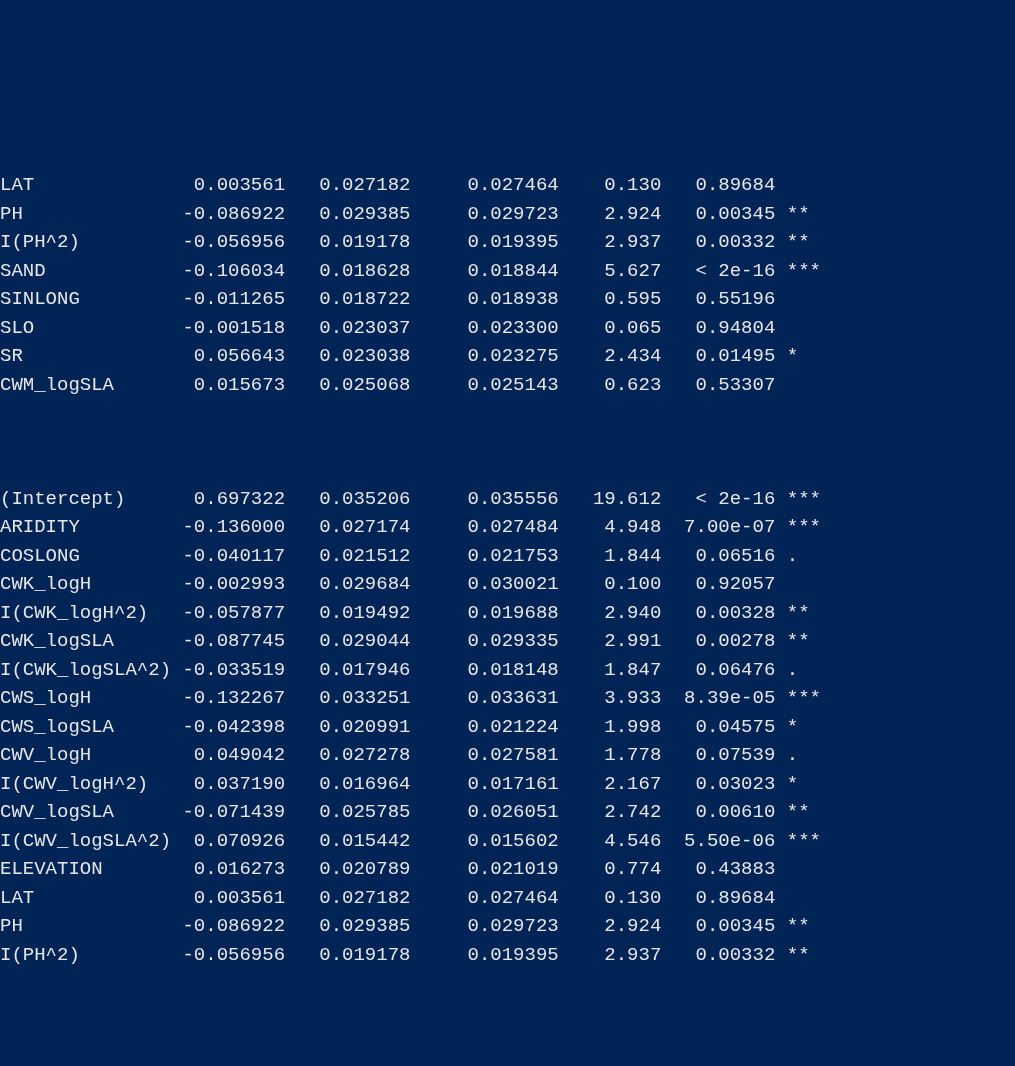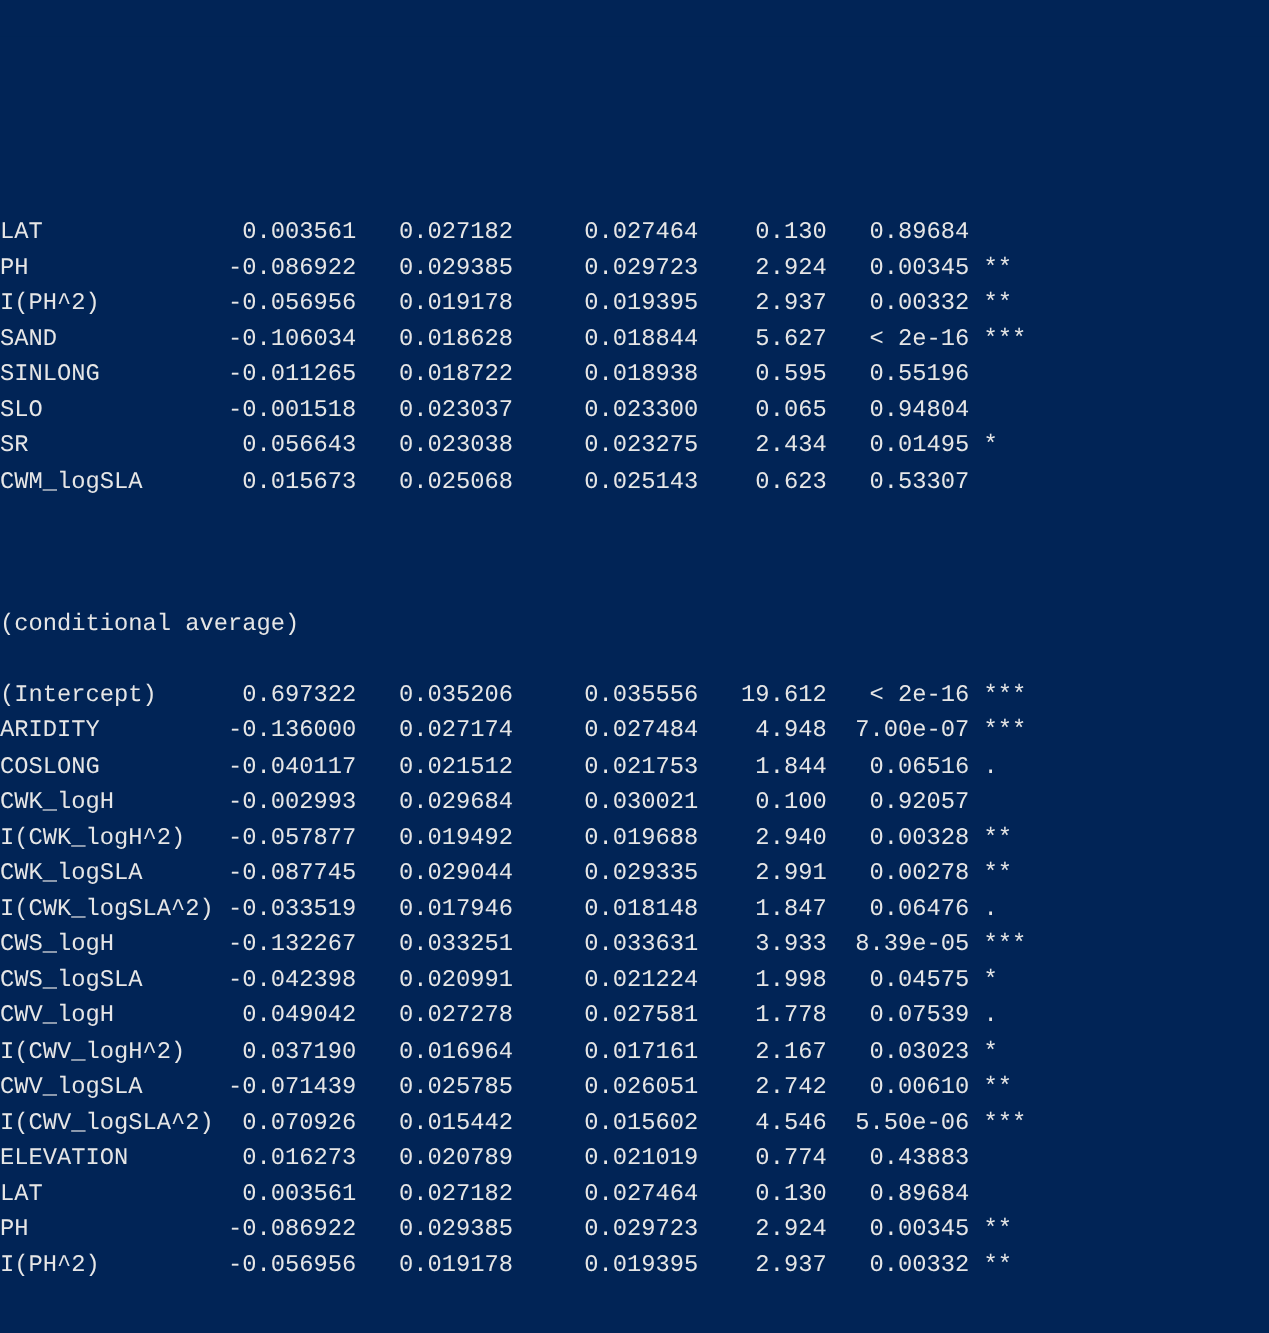--- a/index.html
+++ b/index.html
@@ -22,21 +22,20 @@
   }
 </style>
 </head>
 <body>
 
 
 
 <div class="terminal">
 <div id="t1"><div class="line">LAT              0.003561   0.027182     0.027464    0.130   0.89684 </div><div class="line">PH              -0.086922   0.029385     0.029723    2.924   0.00345 **</div><div class="line">I(PH^2)         -0.056956   0.019178     0.019395    2.937   0.00332 **</div><div class="line">SAND            -0.106034   0.018628     0.018844    5.627   &lt; 2e-16 ***</div><div class="line">SINLONG         -0.011265   0.018722     0.018938    0.595   0.55196 </div><div class="line">SLO             -0.001518   0.023037     0.023300    0.065   0.94804 </div><div class="line">SR               0.056643   0.023038     0.023275    2.434   0.01495 *</div><div class="line">CWM_logSLA       0.015673   0.025068     0.025143    0.623   0.53307 </div></div>
 <div class="line"> </div>
-<div class="line">(conditional average)</div>
 <div id="t2"><div class="line">(Intercept)      0.697322   0.035206     0.035556   19.612   &lt; 2e-16 ***</div><div class="line">ARIDITY         -0.136000   0.027174     0.027484    4.948  7.00e-07 ***</div><div class="line">COSLONG         -0.040117   0.021512     0.021753    1.844   0.06516 .</div><div class="line">CWK_logH        -0.002993   0.029684     0.030021    0.100   0.92057 </div><div class="line">I(CWK_logH^2)   -0.057877   0.019492     0.019688    2.940   0.00328 **</div><div class="line">CWK_logSLA      -0.087745   0.029044     0.029335    2.991   0.00278 **</div><div class="line">I(CWK_logSLA^2) -0.033519   0.017946     0.018148    1.847   0.06476 .</div><div class="line">CWS_logH        -0.132267   0.033251     0.033631    3.933  8.39e-05 ***</div><div class="line">CWS_logSLA      -0.042398   0.020991     0.021224    1.998   0.04575 *</div><div class="line">CWV_logH         0.049042   0.027278     0.027581    1.778   0.07539 .</div><div class="line">I(CWV_logH^2)    0.037190   0.016964     0.017161    2.167   0.03023 *</div><div class="line">CWV_logSLA      -0.071439   0.025785     0.026051    2.742   0.00610 **</div><div class="line">I(CWV_logSLA^2)  0.070926   0.015442     0.015602    4.546  5.50e-06 ***</div><div class="line">ELEVATION        0.016273   0.020789     0.021019    0.774   0.43883 </div><div class="line">LAT              0.003561   0.027182     0.027464    0.130   0.89684 </div><div class="line">PH              -0.086922   0.029385     0.029723    2.924   0.00345 **</div><div class="line">I(PH^2)         -0.056956   0.019178     0.019395    2.937   0.00332 **</div></div>
 
 
 
 </div>
 
 
 
 
 </body></html>

